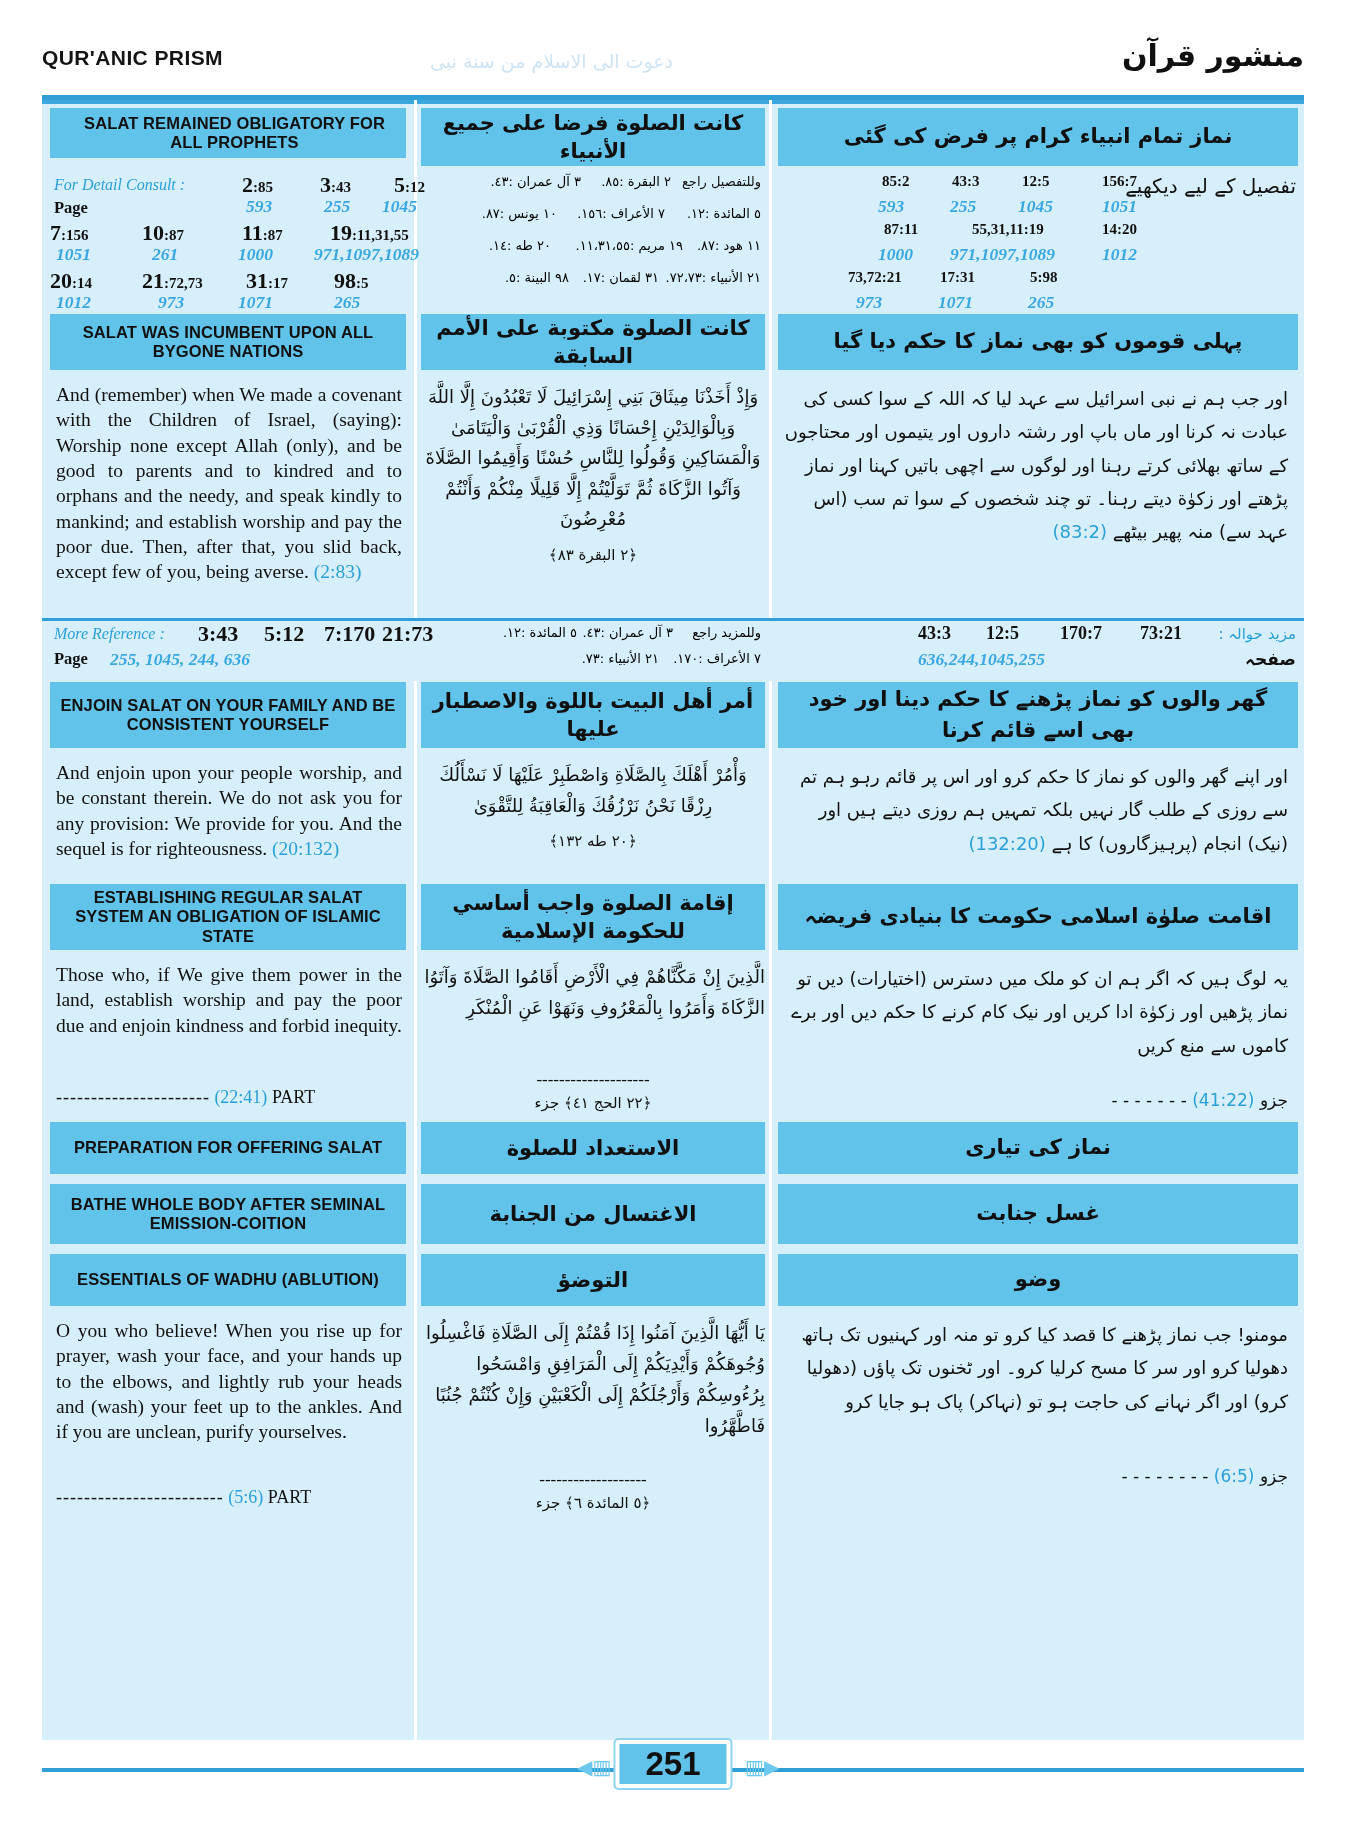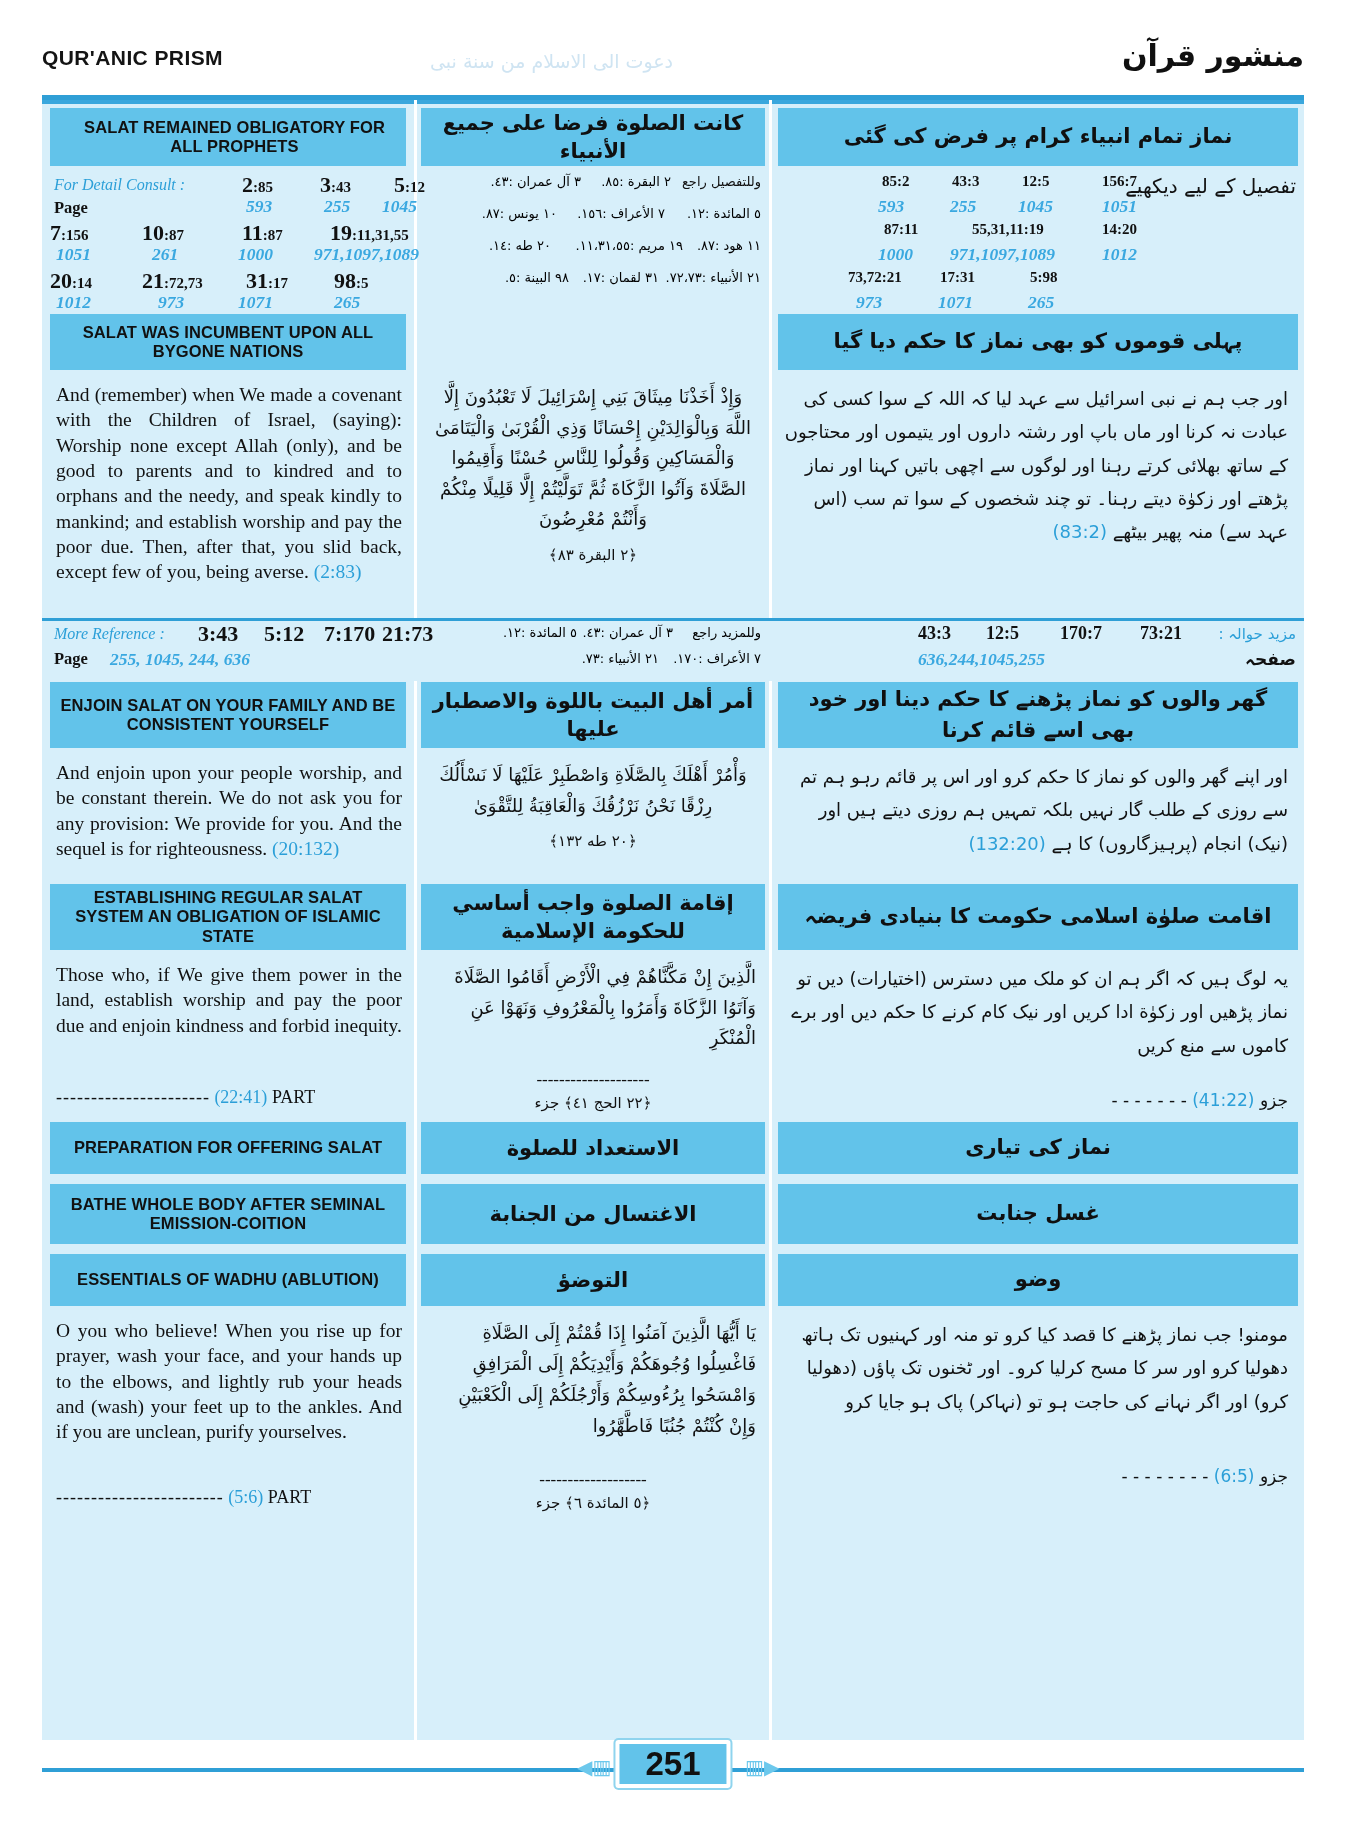--- a/index.html
+++ b/index.html
@@ -112,21 +112,21 @@
     font-size:19.5px;line-height:1.30;color:#111;
     text-align:justify;
     padding:8px 12px 4px 14px;
     hyphens:none;
   }
   .engbody .vref{color:#2b9fd8;}
   .arbody{
     font-family:"DejaVu Sans", sans-serif;
     direction:rtl;text-align:center;
     font-size:20px;line-height:1.62;color:#111;
-    padding:8px 13px;
+    padding:8px 4px;
   }
   .urbody{
     font-family:"DejaVu Sans", sans-serif;
     direction:rtl;text-align:right;
     font-size:18px;line-height:1.85;color:#111;
     padding:8px 16px 4px 10px;
   }
   .urbody .vref{color:#2b9fd8;direction:ltr;display:inline-block;}
 
   
@@ -170,21 +170,21 @@
     <div class="right">منشور قرآن</div>
   </div>
 
   <div class="frame">
 
     <div class="vrule a"></div>
     <div class="vrule b"></div>
 
     <div class="row" style="top:8px;height:58px;">
       <div class="col en">
-        <div class="bar en" style="height:58px;margin:0 8px;padding-left:21px;">SALAT REMAINED OBLIGATORY FOR ALL PROPHETS</div>
+        <div class="bar en" style="height:50px;margin:0 8px;padding-left:21px;">SALAT REMAINED OBLIGATORY FOR ALL PROPHETS</div>
       </div>
       <div class="col ar">
         <div class="bar ar" style="height:58px;margin:0 4px;">كانت الصلوة فرضا على جميع الأنبياء</div>
       </div>
       <div class="col ur">
         <div class="bar ur" style="height:58px;margin:0 6px;">نماز تمام انبیاء کرام پر فرض کی گئی</div>
       </div>
     </div>
 
     <div class="row" style="top:72px;height:140px;">
@@ -261,20 +261,23 @@
         <div style="position:absolute;left:168px;top:96px;" class="urdu-num"><span style="font-size:15px">17:31</span></div>
         <div style="position:absolute;left:166px;top:120px;" class="pnum">1071</div>
         <div style="position:absolute;left:76px;top:96px;" class="urdu-num"><span style="font-size:15px">73,72:21</span></div>
         <div style="position:absolute;left:84px;top:120px;" class="pnum">973</div>
       </div>
     </div>
 
     <div class="row" style="top:214px;height:72px;">
       <div class="col en">
         <div class="bar en" style="height:56px;margin:0 8px;">SALAT WAS INCUMBENT UPON ALL BYGONE NATIONS</div>
+      </div>
+      <div class="col ar">
+        <div class="bar ar" style="height:56px;margin:0 4px;">كانت الصلوة مكتوبة على الأمم السابقة</div>
       </div>
       <div class="col ur">
         <div class="bar ur" style="height:56px;margin:0 6px;">پہلی قوموں کو بھی نماز کا حکم دیا گیا</div>
       </div>
     </div>
 
     <div class="row" style="top:274px;height:240px;">
       <div class="col en">
         <div class="engbody"><span>And (remember) when We made a covenant with the Children of Israel, (saying): Worship none except Allah (only), and be good to parents and to kindred and to orphans and the needy, and speak kindly to mankind; and establish worship and pay the poor due. Then, after that, you slid back, except few of you, being averse.</span>
           <span class="vref">(2:83)</span>

